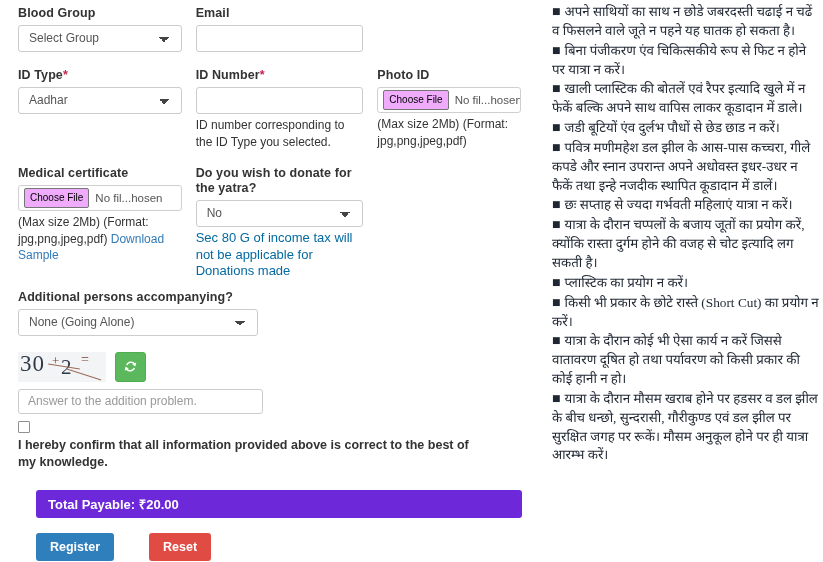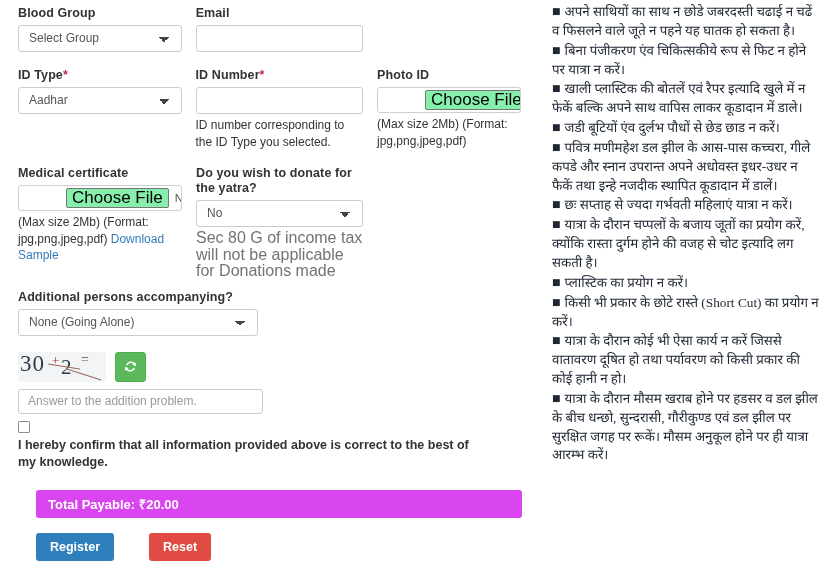--- a/index.html
+++ b/index.html
@@ -101,49 +101,48 @@
     border: 1px solid #cfcfcf;
     border-radius: 3px;
     background: #ffffff;
     padding: 0 5px;
     overflow: hidden;
   }
   .fileinput .btn-choose {
     flex: none;
     border: 1px solid #767676;
     border-radius: 2px;
-    background: #86efac;
+    background: #f0abfc;
     color: #000000;
     font-family: "Liberation Sans", sans-serif;
-    font-size: 17px;
+    font-size: 10px;
     line-height: 16px;
     padding: 1px 5px;
-    margin-left: 42px;
   }
   .fileinput .nofile {
     font-size: 11.5px;
     color: #555555;
     padding-left: 6px;
     white-space: nowrap;
   }
 
   .helper {
     font-size: 12px;
     line-height: 16.5px;
     color: #333333;
     margin-top: 3px;
   }
   .helper a {
     color: #337ab7;
     text-decoration: none;
   }
   .warn {
-    font-size: 16px;
+    font-size: 13px;
     line-height: 16.5px;
-    color: #737373;
+    color: #0369a1;
     margin-top: 3px;
   }
 
   .spacer-16 { height: 16px; }
   .spacer-10 { height: 10px; }
 
   
   .captcha-row {
     display: flex;
     align-items: flex-start;
@@ -251,21 +250,21 @@
     line-height: 17px;
     color: #333333;
     font-weight: bold;
     max-width: 470px;
   }
 
   .total-banner {
     margin: 19px 0 0 18px;
     width: 486px;
     height: 28px;
-    background: #d946ef;
+    background: #6d28d9;
     border-radius: 3px;
     display: flex;
     align-items: center;
     padding-left: 12px;
     color: #ffffff;
     font-size: 13px;
     font-weight: bold;
   }
 
   .btn-row {

